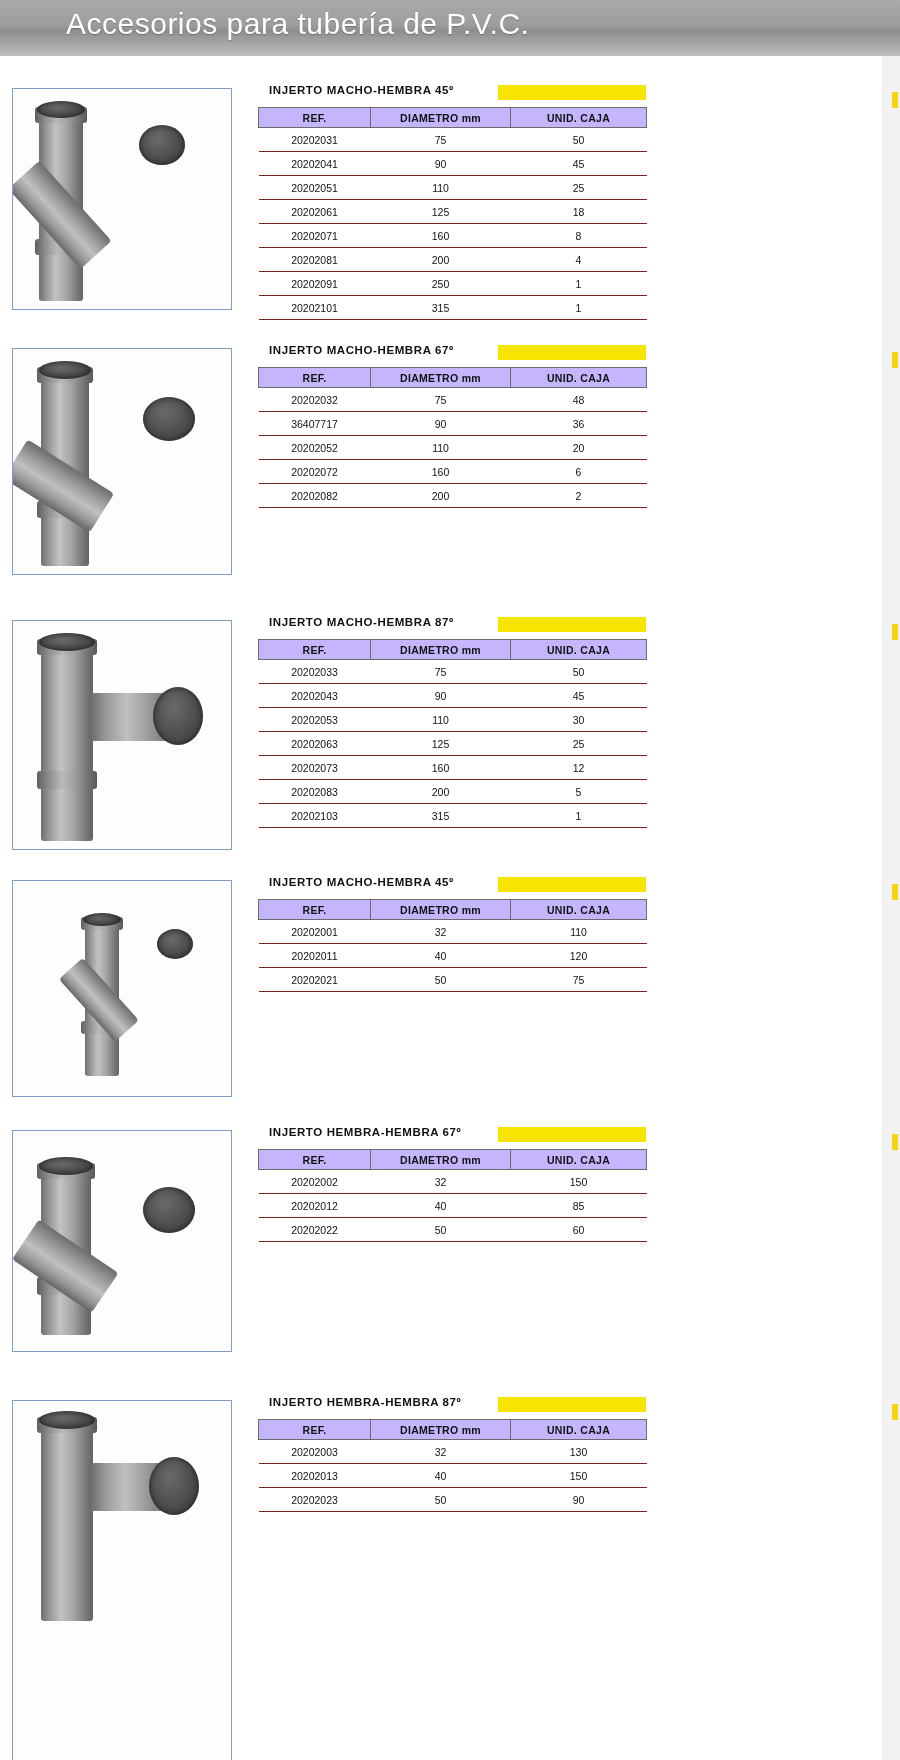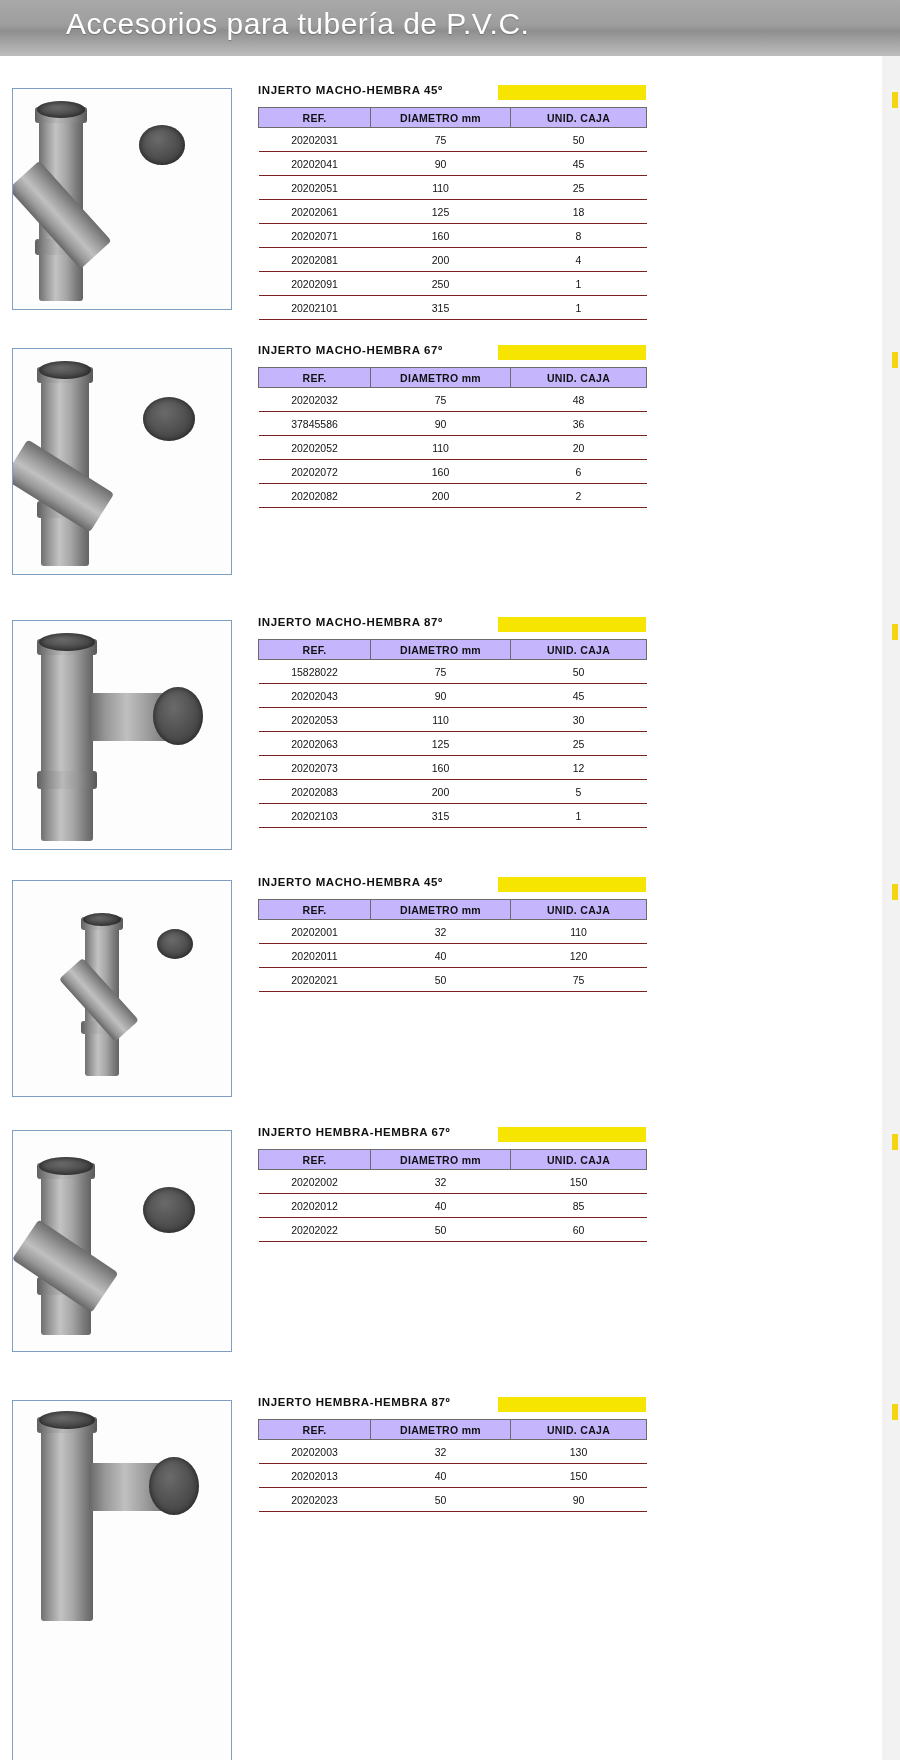--- a/index.html
+++ b/index.html
@@ -103,21 +103,21 @@
     position: absolute;
     left: 258px;
     width: 388px;
   }
   .tbl-title-row {
     position: relative;
     height: 18px;
   }
   .tbl-title {
     position: absolute;
-    left: 0;
+    left: 11px;
     top: 0;
     font-size: 11.5px;
     font-weight: bold;
     color: #111111;
     letter-spacing: 0.6px;
     white-space: nowrap;
   }
   .tbl-title-bar {
     position: absolute;
     top: 1px;
@@ -277,21 +277,21 @@
           <th>UNID. CAJA</th>
         </tr>
       </thead>
       <tbody>
         <tr>
             <td>20202032</td>
             <td>75</td>
             <td>48</td>
           </tr>
         <tr>
-            <td>37845586</td>
+            <td>36407717</td>
             <td>90</td>
             <td>36</td>
           </tr>
         <tr>
             <td>20202052</td>
             <td>110</td>
             <td>20</td>
           </tr>
         <tr>
             <td>20202072</td>
@@ -334,21 +334,21 @@
         </colgroup>
       <thead>
         <tr>
           <th>REF.</th>
           <th>DIAMETRO mm</th>
           <th>UNID. CAJA</th>
         </tr>
       </thead>
       <tbody>
         <tr>
-            <td>15828022</td>
+            <td>20202033</td>
             <td>75</td>
             <td>50</td>
           </tr>
         <tr>
             <td>20202043</td>
             <td>90</td>
             <td>45</td>
           </tr>
         <tr>
             <td>20202053</td>

